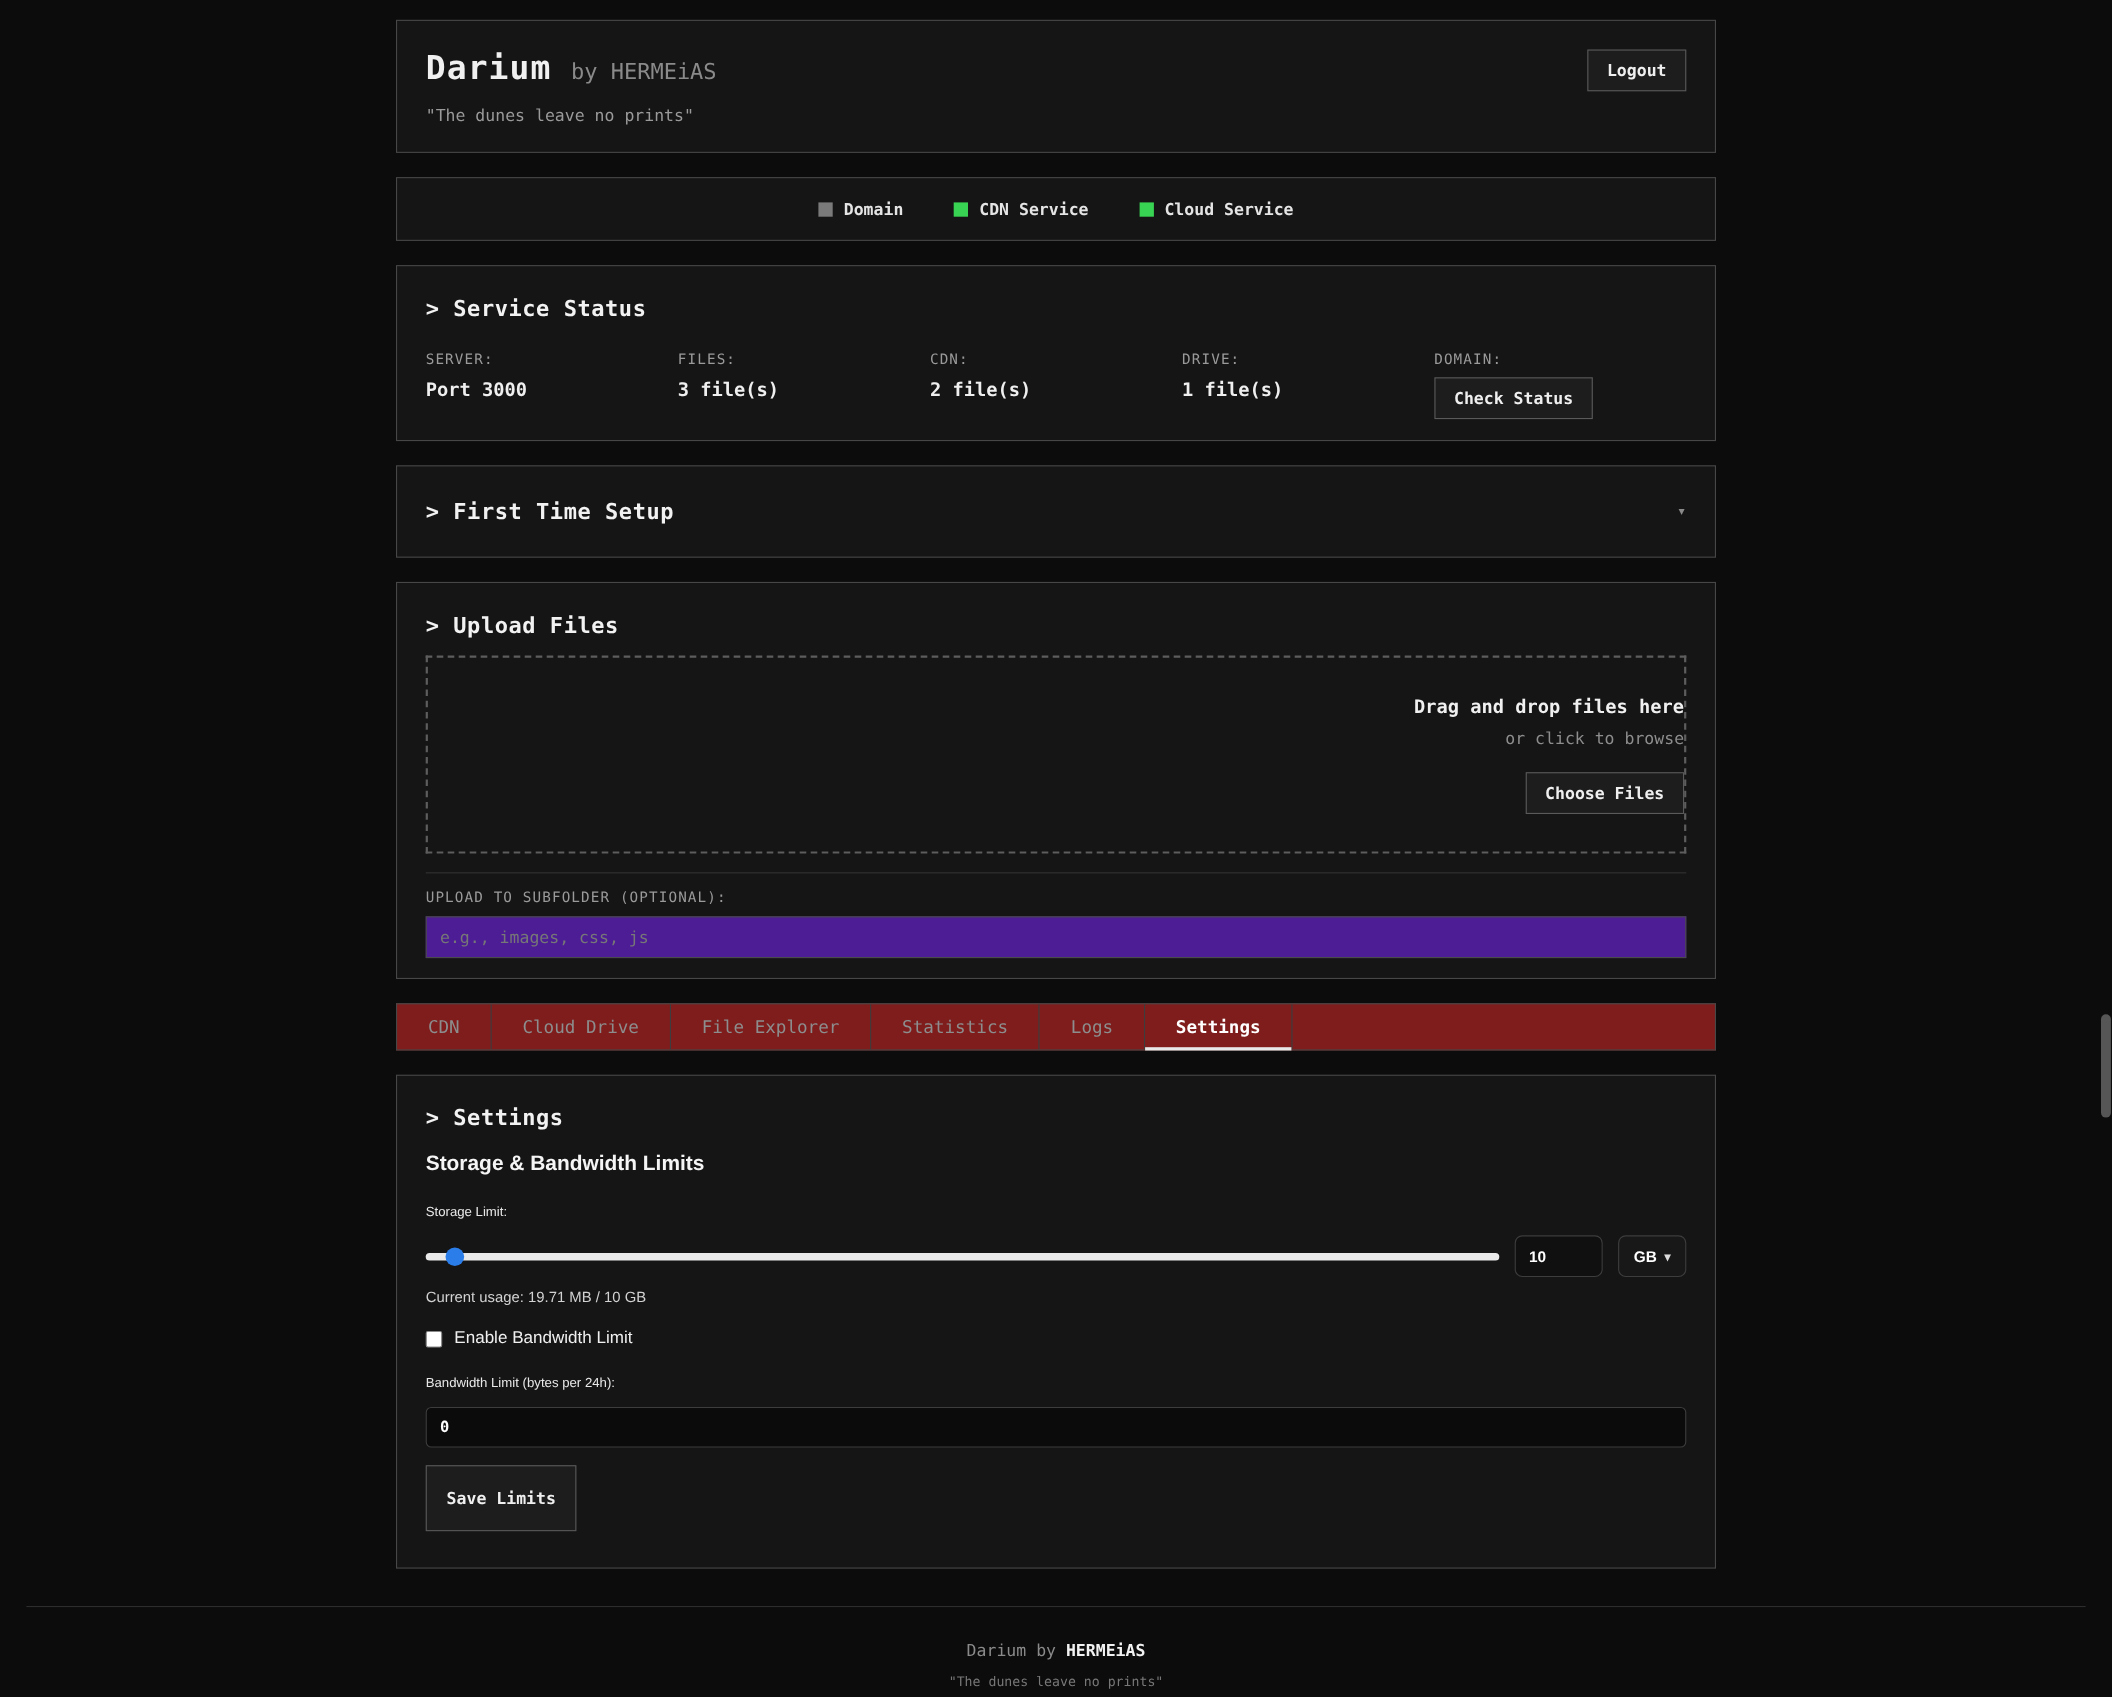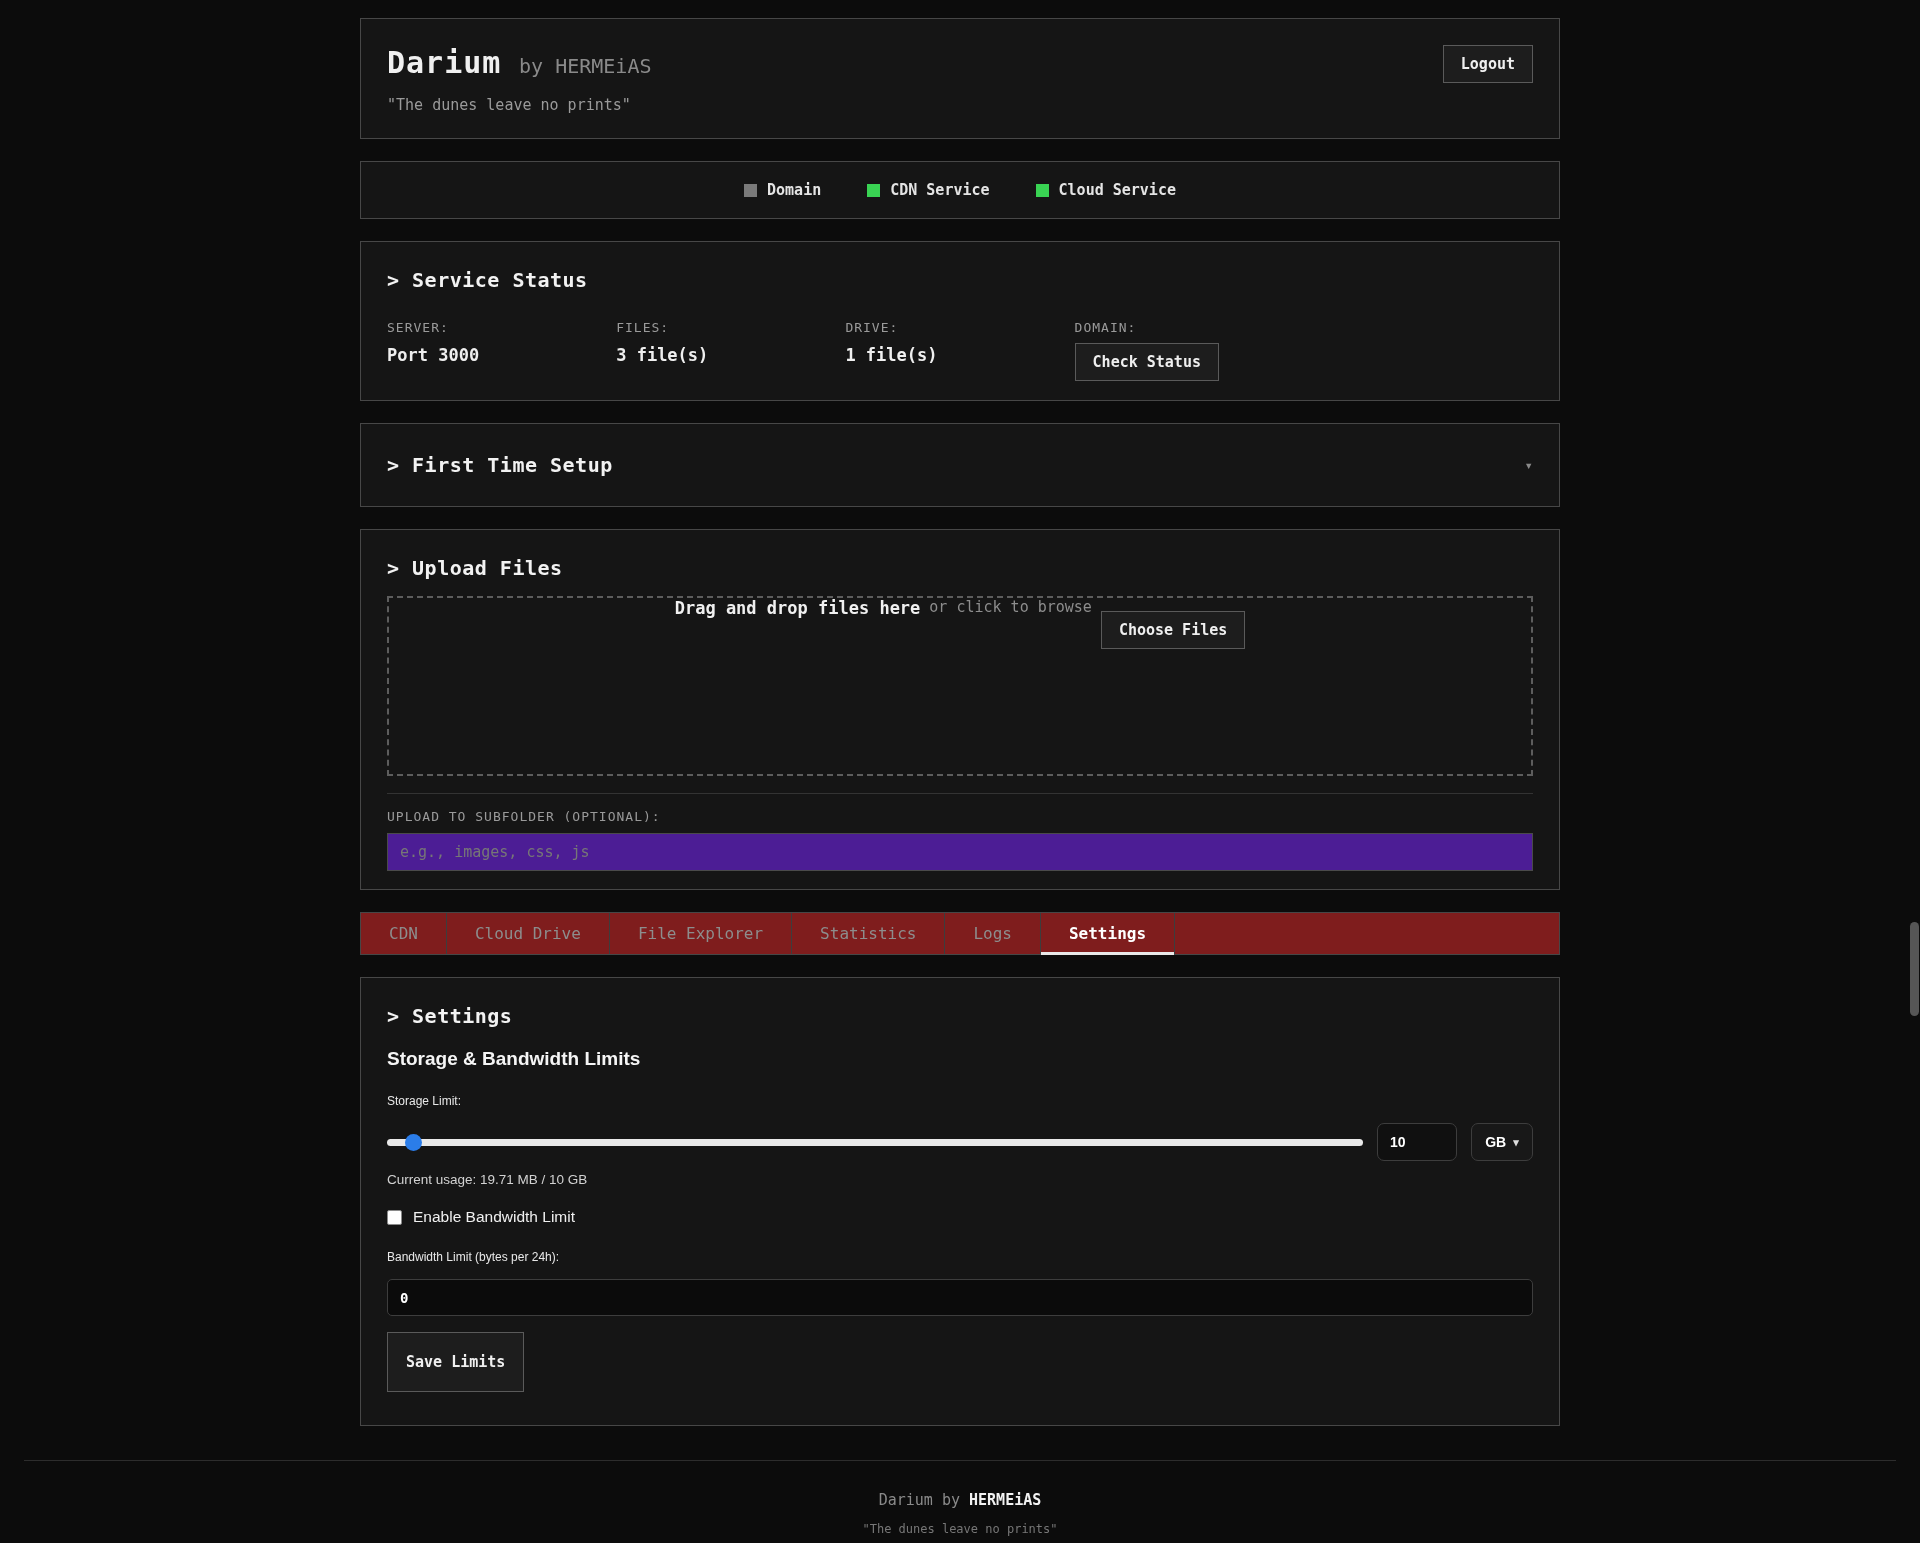--- a/index.html
+++ b/index.html
@@ -56,21 +56,21 @@
   .fts-panel { padding: 29px 26px; }
   .fts-row { display: flex; justify-content: space-between; align-items: center; }
   .caret { color: #8a8a8a; font-size: 14px; }
 
   
   .upload-panel { padding: 26px 26px 18px; }
   .dropzone {
     margin-top: 16px;
     height: 180px;
     border: 2px dashed #5d5d5d;
-    display: flex; align-items: flex-start; justify-content: center;
+    display: flex; flex-direction: column; align-items: flex-end; justify-content: center;
     gap: 9px;
   }
   .dz-title { font-size: 17px; font-weight: bold; color: #f0f0f0; }
   .dz-sub { font-size: 15px; color: #8d8d8d; }
   .dropzone .btn { margin-top: 13px; }
   .divider { border: none; border-top: 1px solid #333; margin: 17px 0 15px; }
   .small-label { display: block; font-size: 13px; color: #9a9a9a; letter-spacing: 1px; margin-bottom: 9px; }
   .text-input {
     width: 100%;
     background: #4c1d95;
@@ -225,20 +225,24 @@
     <div class="stats-grid">
       <div>
         <div class="stat-label">SERVER:</div>
         <div class="stat-value">Port 3000</div>
       </div>
       <div>
         <div class="stat-label">FILES:</div>
         <div class="stat-value">3 file(s)</div>
       </div>
       <div>
+        <div class="stat-label">CDN:</div>
+        <div class="stat-value">2 file(s)</div>
+      </div>
+      <div>
         <div class="stat-label">DRIVE:</div>
         <div class="stat-value">1 file(s)</div>
       </div>
       <div>
         <div class="stat-label">DOMAIN:</div>
         <div class="stat-btn-wrap">
           <button class="btn">Check Status</button>
         </div>
       </div>
     </div>

